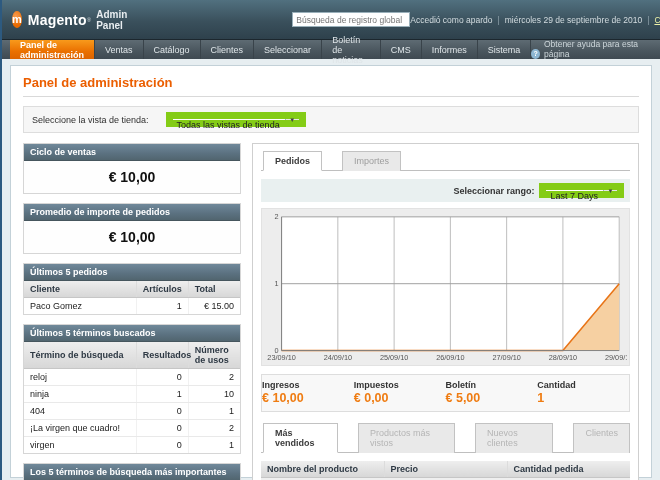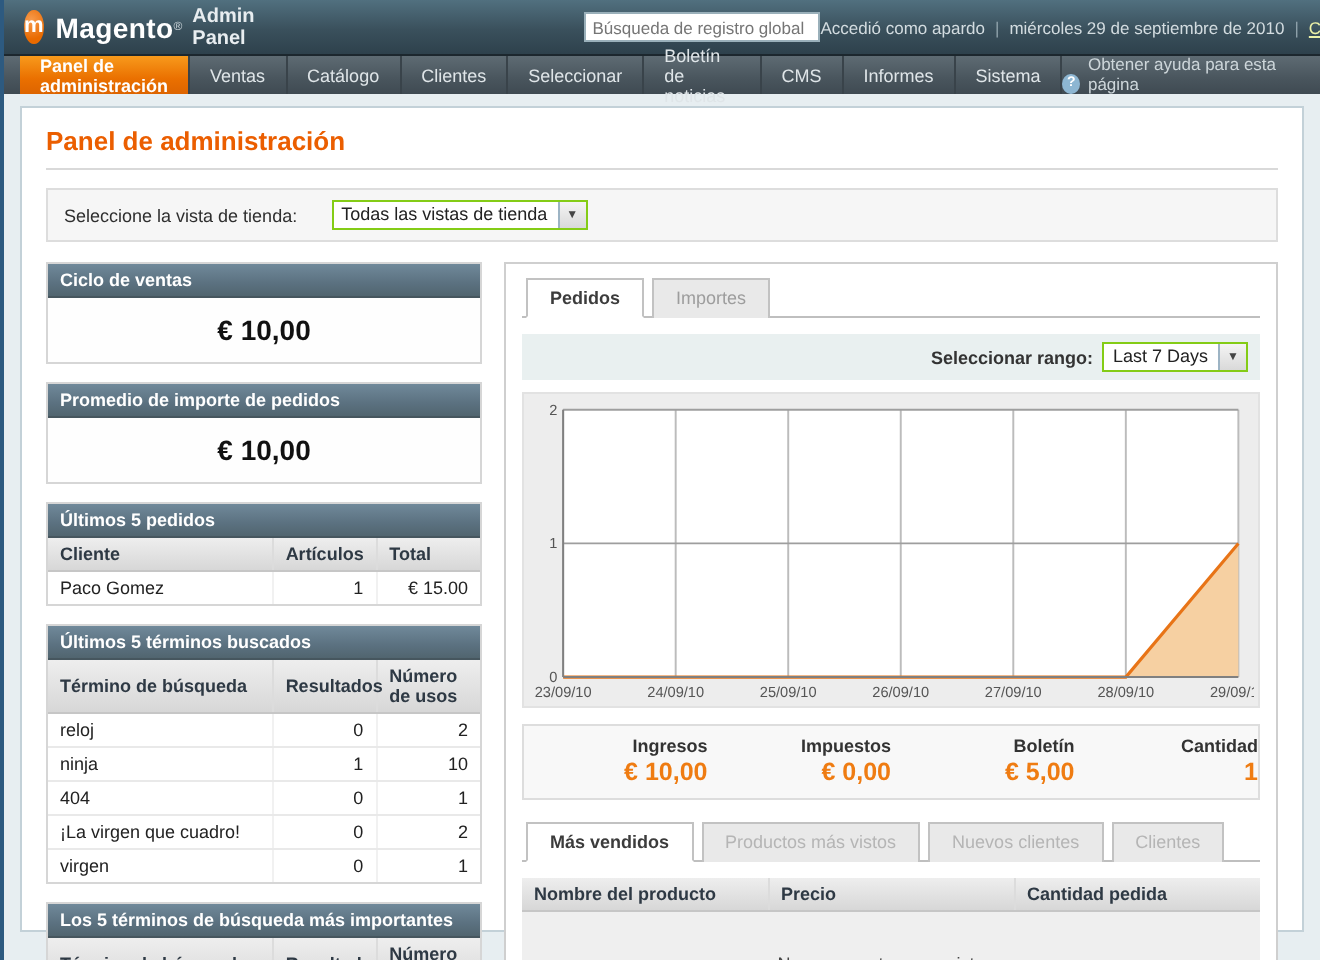--- a/index.html
+++ b/index.html
@@ -5,21 +5,21 @@
   * { margin:0; padding:0; box-sizing:border-box; }
   html,body { width:660px; height:480px; overflow:hidden; }
   body {
     font-family:"Liberation Sans", sans-serif;
     font-size:9px; color:#2f2f2f;
     background:#e7eef1;
     border-left:2px solid #2d5a80;
   }
   
   .header {
-    height:28px; display:flex; align-items:center;
+    height:40px; display:flex; align-items:center;
     background:linear-gradient(180deg,#51707f 0%,#3a505c 55%,#2e414c 100%);
     border-bottom:1px solid #1c272e; padding:0 10px; color:#fff;
   }
   .logo-badge {
     width:17px; height:17px; border-radius:50%;
     background:radial-gradient(circle at 35% 30%,#f79b4d,#e96a00 70%);
     color:#fff; font-weight:bold; font-size:11px; text-align:center; line-height:17px;
     margin-right:6px; display:inline-block;
   }
   .logo-badge::before { content:"m"; }
@@ -60,21 +60,21 @@
     margin:6px 8px 0 8px; background:#fff; border:1px solid #c3d1d8;
     padding:9px 12px 12px 12px; height:413px;
   }
   .page-title { color:#eb5e00; font-size:13px; font-weight:bold; padding-bottom:6px; border-bottom:1px solid #d9d9d9; }
   .store-bar {
     margin-top:9px; border:1px solid #ddd; background:#f6f6f6;
     padding:5px 8px; display:flex; align-items:center; gap:17px;
   }
   
   .sel {
-    display:inline-flex; align-items:stretch; border:1px solid #84cc16; background:#fff;
+    display:inline-flex; align-items:stretch; border:7px solid #84cc16; background:#fff;
     height:15px; cursor:pointer;
   }
   .sel-text { padding:1px 5px 0 4px; font-size:9px; color:#222; white-space:nowrap; }
   .sel-btn {
     width:14px; background:linear-gradient(180deg,#f4f4f4,#d9d9d9); border-left:1px solid #9db4c4;
     font-size:6px; color:#444; display:flex; align-items:center; justify-content:center;
   }
   .sel-btn::before { content:"▼"; }
   
   .cols { display:flex; gap:11px; margin-top:10px; }
@@ -99,38 +99,38 @@
   .tbl td.num { text-align:right; }
   table[data-name="last-orders-table"] th:nth-child(1){width:52%}
   table[data-name="last-orders-table"] th:nth-child(2){width:24%}
   table[data-name="last-search-table"] th:nth-child(1){width:52%}
   table[data-name="last-search-table"] th:nth-child(2){width:24%}
   table[data-name="top-search-table"] th:nth-child(1){width:52%}
   table[data-name="top-search-table"] th:nth-child(2){width:24%}
   
   .right-col { flex:1; }
   .right-panel { border:1px solid #cfcfcf; background:#fff; padding:7px 8px 10px 8px; }
-  .tabs { border-bottom:1px solid #bfbfbf; padding:0 0 0 2px; display:flex; gap:4px; }
+  .tabs { border-bottom:1px solid #bfbfbf; padding:0 0 0 2px; display:flex; gap:20px; }
   .tab {
     display:inline-block; padding:4px 11px; cursor:pointer; font-size:9px;
     border:1px solid #c2c2c2; border-bottom:none; margin-bottom:-1px;
     background:#e9e9e9; color:#9d9d9d; position:relative;
   }
   .tab.active { background:#fff; color:#3c3c3c; font-weight:bold; border-bottom:1px solid #fff; }
   .tab.disabled { cursor:default; color:#b5b5b5; }
   .range-bar {
     margin-top:8px; background:#e9f0f0; padding:4px 6px;
     display:flex; justify-content:flex-end; align-items:center; gap:5px;
   }
   .range-bar .lbl { font-weight:bold; color:#333; }
   .chart-box { margin-top:6px; background:#ededed; border:1px solid #e2e2e2; padding:2px; }
   .chart-box svg { display:block; width:100%; }
   .tick { font-family:"Liberation Sans",sans-serif; font-size:7.5px; fill:#555; }
   .stats { margin-top:8px; border:1px solid #ddd; background:#f8f8f8; display:flex; }
-  .stat { flex:1; text-align:right; padding:5px 0 6px 0; }
+  .stat { flex:1; text-align:left; padding:5px 0 6px 0; }
   .stat .s-label { font-weight:bold; color:#333; font-size:9px; }
   .stat .s-value { font-weight:bold; color:#ef7c12; font-size:12.5px; margin-top:1px; }
   .tabs2 { margin-top:11px; }
   .grid-table { margin-top:8px; }
   .grid-table td.empty {
     background:#efefef; text-align:center; height:52px; color:#444; font-size:9px;
     border-bottom:none;
   }
 </style>
 </head>

